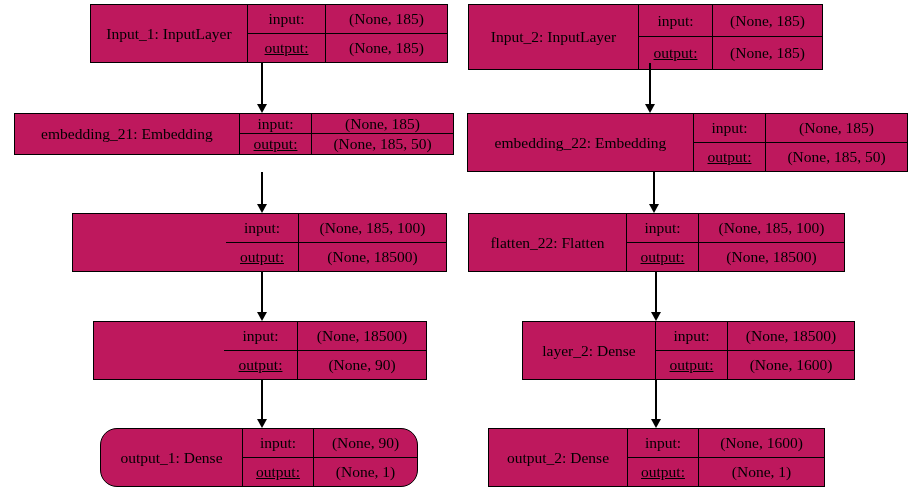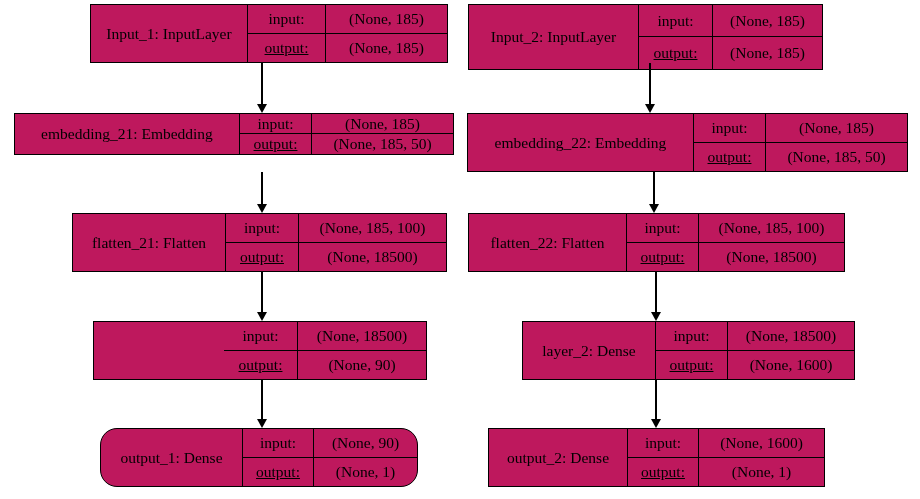--- a/index.html
+++ b/index.html
@@ -91,21 +91,20 @@
 
   <div class="node n1">
     <div class="cell name">embedding_21: Embedding</div>
     <div class="cell in-label">input:</div>
     <div class="cell in-value">(None, 185)</div>
     <div class="cell out-label">output:</div>
     <div class="cell out-value">(None, 185, 50)</div>
   </div>
 
   <div class="node n2">
-    <div class="cell name">flatten_21: Flatten</div>
     <div class="cell in-label">input:</div>
     <div class="cell in-value">(None, 185, 100)</div>
     <div class="cell out-label">output:</div>
     <div class="cell out-value">(None, 18500)</div>
   </div>
 
   <div class="node n3">
     <div class="cell in-label">input:</div>
     <div class="cell in-value">(None, 18500)</div>
     <div class="cell out-label">output:</div>

